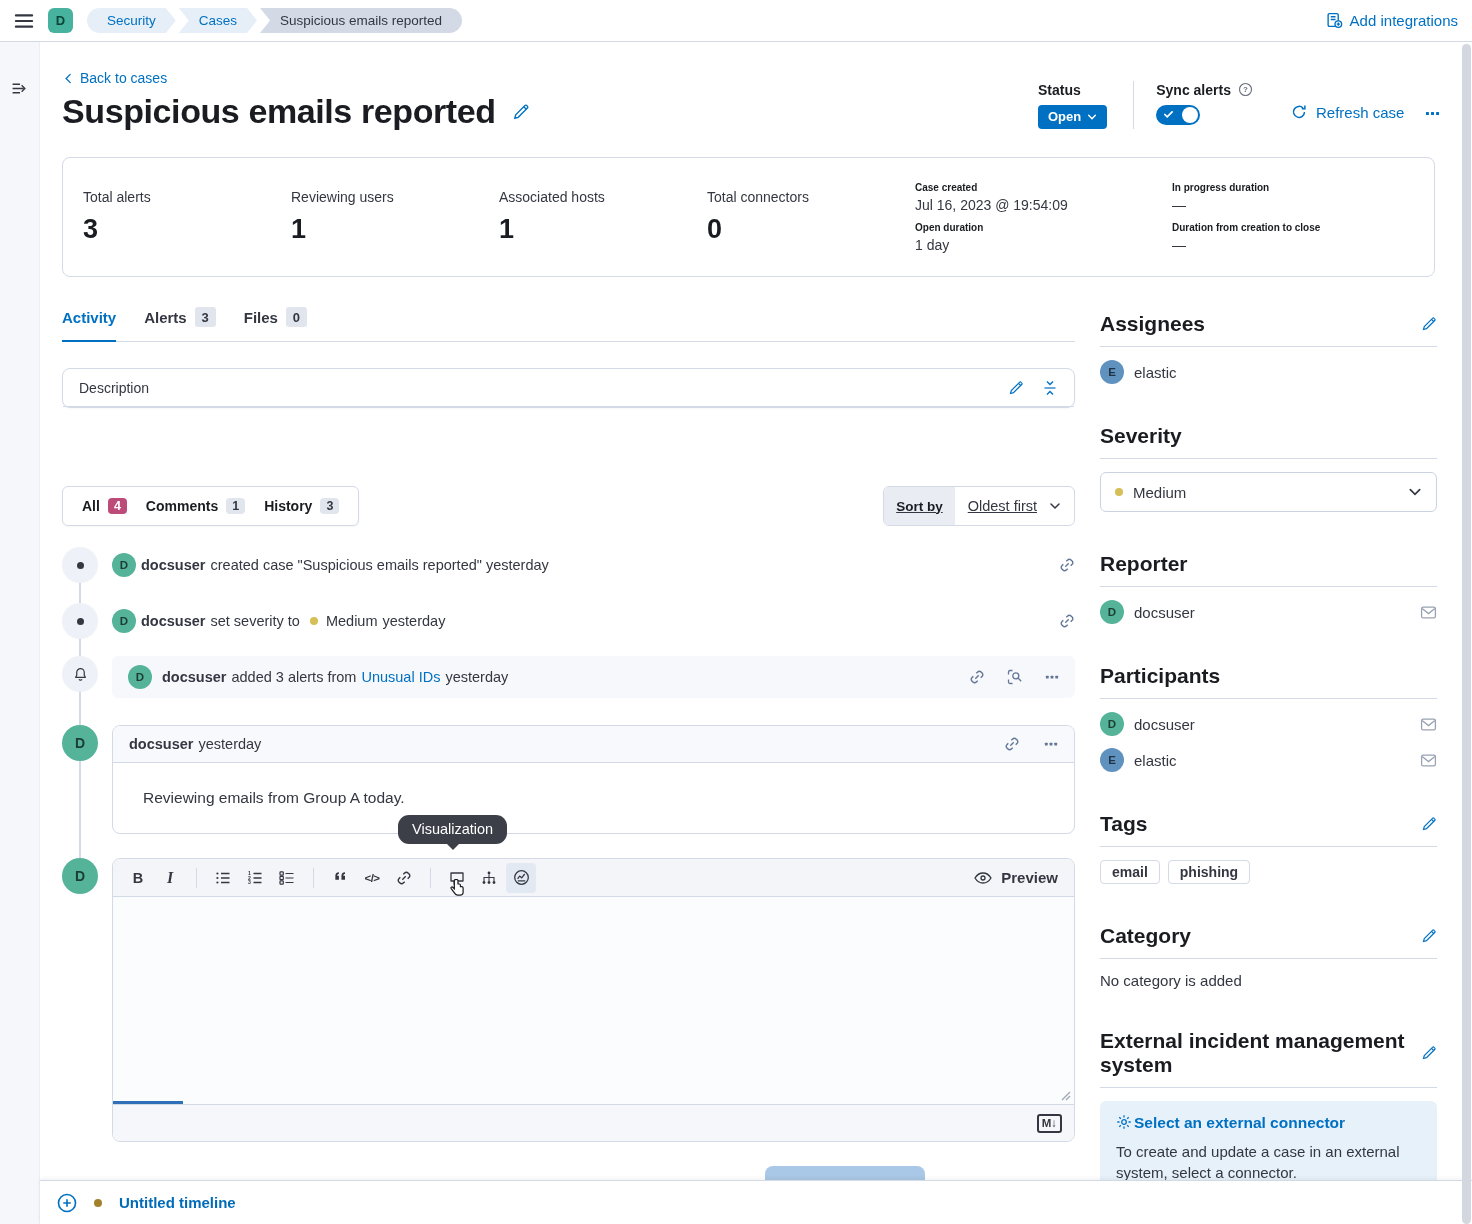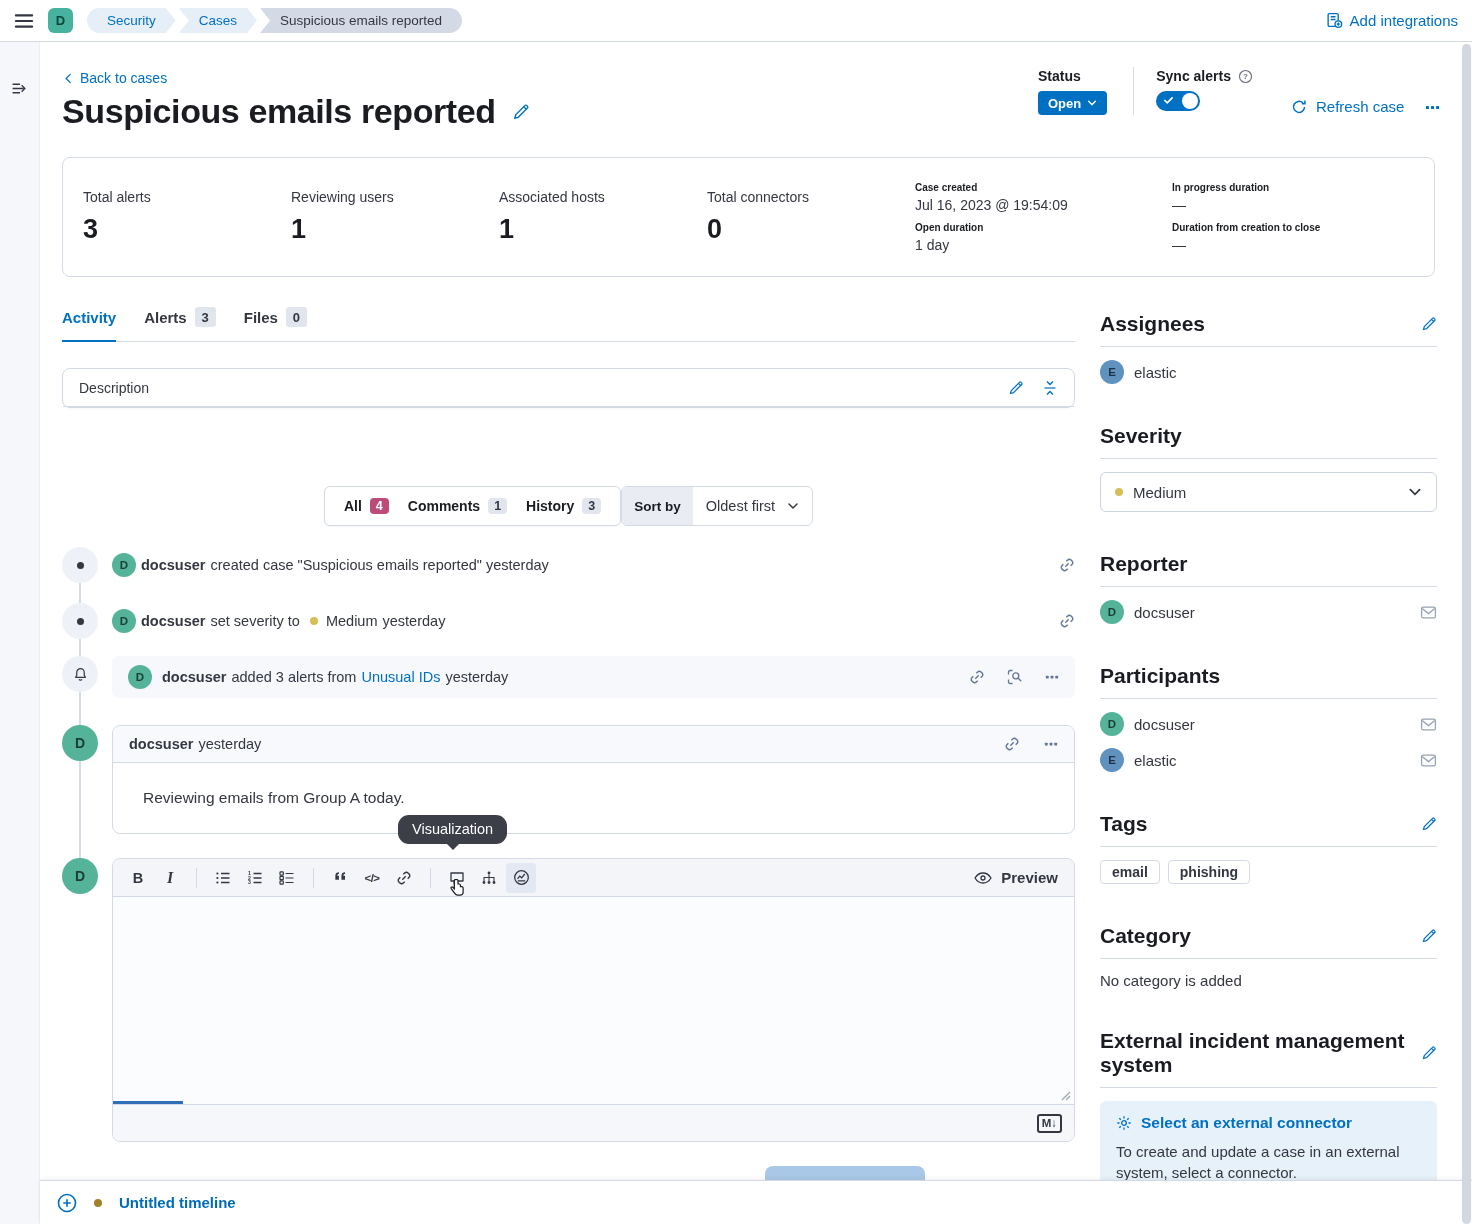--- a/index.html
+++ b/index.html
@@ -27,21 +27,21 @@
   .left-rail { position: absolute; top: 42px; left: 0; width: 40px; bottom: 0; background: #f6f7fb; border-right: 1px solid #eceef4; z-index: 4; }
   .expand-btn { background: none; border: none; cursor: pointer; margin: 38px auto 0; display: block; }
 
   
   .back-link { position: absolute; left: 63px; top: 70px; display: flex; align-items: center; gap: 6px;
     color: #0071c2; font-size: 14px; font-weight: 500; text-decoration: none; cursor: pointer; }
   .title-wrap { position: absolute; left: 62px; top: 92px; display: flex; align-items: center; gap: 16px; }
   .title-wrap h1 { font-size: 34px; font-weight: 700; color: #1a1c21; letter-spacing: -0.4px; }
   .icon-btn { background: none; border: none; cursor: pointer; color: #0071c2; display: flex; align-items: center; }
 
-  .header-actions { position: absolute; left: 1038px; top: 67px; right: 32px; display: flex; align-items: flex-end; }
+  .header-actions { position: absolute; left: 1038px; top: 81px; right: 32px; display: flex; align-items: center; }
   .status-block .blk-label, .sync-block .blk-label { font-size: 14px; font-weight: 700; color: #1a1c21; margin-bottom: 7px; }
   .open-badge { background: #0071c2; color: #fff; border: none; border-radius: 4px; height: 24px; padding: 0 10px;
     font-size: 13px; font-weight: 600; display: flex; align-items: center; gap: 6px; cursor: pointer; }
   .vdivider { width: 1px; background: #d3dae6; height: 48px; margin: 0 22px 0 26px; }
   .sync-label-row { display: flex; align-items: center; gap: 7px; margin-bottom: 7px; }
   .toggle { position: relative; width: 44px; height: 20px; border-radius: 10px; background: #0071c2; border: none; cursor: pointer; }
   .toggle .knob { position: absolute; right: 2px; top: 2px; width: 16px; height: 16px; border-radius: 50%; background: #fff; }
   .toggle .check { position: absolute; left: 7px; top: 4px; }
   .refresh-link { margin-left: 38px; margin-top: 14px; display: flex; align-items: center; gap: 9px;
     color: #0071c2; font-size: 15px; font-weight: 500; text-decoration: none; cursor: pointer; }
@@ -70,27 +70,27 @@
     display: flex; align-items: center; justify-content: center; font-size: 13px; font-weight: 600; padding: 0 5px; }
 
   
   .desc-panel { position: absolute; left: 62px; top: 368px; width: 1013px; border: 1px solid #d3dae6;
     border-radius: 8px; background: #fff; box-shadow: 0 1px 2px rgba(0,0,0,.03); }
   .desc-head { height: 38px; display: flex; align-items: center; padding: 0 16px; border-bottom: 1px solid #d3dae6; font-size: 14px; }
   .desc-head .actions { margin-left: auto; display: flex; gap: 18px; }
   .desc-body { padding: 18px 16px 21px; font-size: 15.5px; color: #343741; }
 
   
-  .filter-row { position: absolute; left: 62px; top: 486px; width: 1013px; display: flex; justify-content: center; align-items: center; }
+  .filter-row { position: absolute; left: 62px; top: 486px; width: 1013px; display: flex; justify-content: space-between; align-items: center; }
   .filter-group { height: 40px; border: 1px solid #d3dae6; border-radius: 6px; background: #fff;
     display: flex; align-items: center; gap: 9px; padding: 0 14px; box-shadow: 0 1px 2px rgba(0,0,0,.04); }
   .filter-item { display: flex; align-items: center; gap: 8px; font-size: 14px; font-weight: 600; color: #1a1c21; cursor: pointer; padding: 0 5px; }
   .badge-accent { background: #bd4b79; color: #fff; border-radius: 4px; padding: 1px 6px; font-size: 12.5px; font-weight: 700; }
   .badge-gray { background: #e0e5ee; color: #343741; border-radius: 4px; padding: 1px 6px; font-size: 12.5px; font-weight: 700; }
-  .sort-control { height: 40px; border: 1px solid #d3dae6; border-radius: 6px; display: flex; overflow: hidden; background: #fff; }
+  .sort-control { height: 40px; border: 1px solid #d3dae6; border-radius: 6px; display: flex; overflow: hidden; background: #fff; text-decoration: underline; }
   .sort-label { background: #e9edf3; display: flex; align-items: center; padding: 0 12px; font-size: 13.5px; font-weight: 700; color: #1a1c21; }
   .sort-value { display: flex; align-items: center; gap: 12px; padding: 0 13px; font-size: 14.5px; cursor: pointer; }
 
   
   .timeline { position: absolute; left: 62px; top: 540px; width: 1013px; height: 640px; }
   .t-line { position: absolute; left: 17px; top: 12px; width: 2px; height: 318px; background: #d3dae6; }
   .t-row { position: absolute; left: 0; right: 0; display: flex; gap: 14px; align-items: center; }
   .t-row.start { align-items: flex-start; }
   .t-badge { width: 36px; height: 36px; border-radius: 50%; background: #eef1f7; flex: none;
     display: flex; align-items: center; justify-content: center; position: relative; z-index: 1; }
@@ -149,21 +149,21 @@
   .user-row { display: flex; align-items: center; gap: 10px; font-size: 15px; }
   .user-row + .user-row { margin-top: 12px; }
   .mail-btn { margin-left: auto; background: none; border: none; color: #98a2b3; cursor: pointer; display: flex; }
   .severity-select { width: 100%; height: 40px; border: 1px solid #cbd3e0; border-radius: 6px; background: #fff;
     display: flex; align-items: center; gap: 10px; padding: 0 14px; font-size: 15px; cursor: pointer; }
   .severity-select .chev { margin-left: auto; }
   .tag-list { display: flex; gap: 8px; }
   .tag-chip { border: 1px solid #d3dae6; border-radius: 4px; background: #fff; padding: 3px 11px; font-size: 14px; font-weight: 600; color: #343741; }
   .muted-text { font-size: 15px; color: #343741; }
   .connector-panel { background: #e7f1fa; border-radius: 6px; padding: 13px 16px 16px; }
-  .connector-link { display: flex; align-items: center; gap: 9px; color: #0071c2; font-size: 15.5px; font-weight: 600; text-decoration: none; cursor: pointer; }
+  .connector-link { display: flex; align-items: flex-start; gap: 2px; color: #0071c2; font-size: 15.5px; font-weight: 600; text-decoration: none; cursor: pointer; }
   .connector-help { margin-top: 9px; font-size: 15px; line-height: 1.42; color: #343741; }
   .add-connector-btn { margin-top: 16px; background: #d4e6f6; color: #0071c2; border: none; border-radius: 6px;
     padding: 10px 17px; font-size: 15px; font-weight: 700; cursor: pointer; }
 
   
   .peek-button { position: absolute; left: 765px; top: 1166px; width: 160px; height: 16px; background: #a9c7e6; border-radius: 8px 8px 0 0; }
   .bottom-bar { position: absolute; left: 40px; right: 0; bottom: 0; height: 44px; background: #fff;
     border-top: 1px solid #d3dae6; box-shadow: 0 -2px 4px rgba(0,0,0,.05); display: flex; align-items: center;
     gap: 17px; padding-left: 17px; z-index: 10; }
   .tl-dot { width: 8px; height: 8px; border-radius: 50%; background: #a3802c; }

